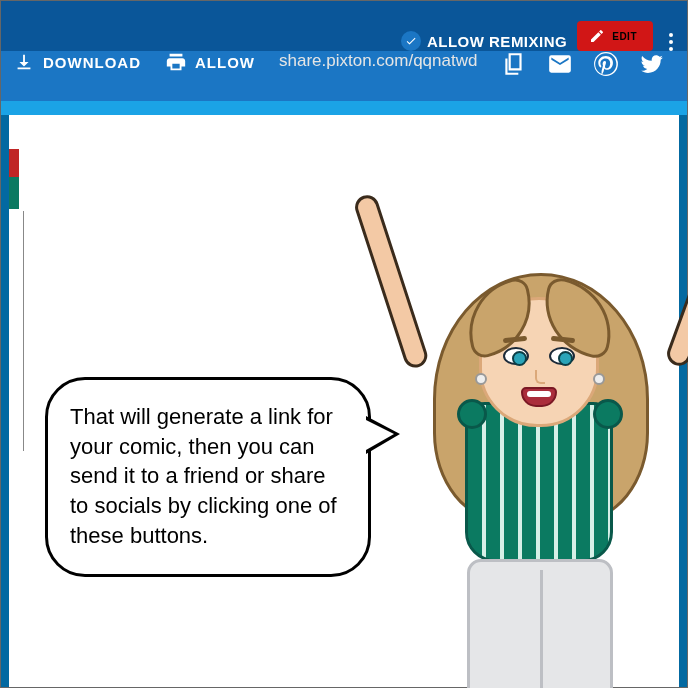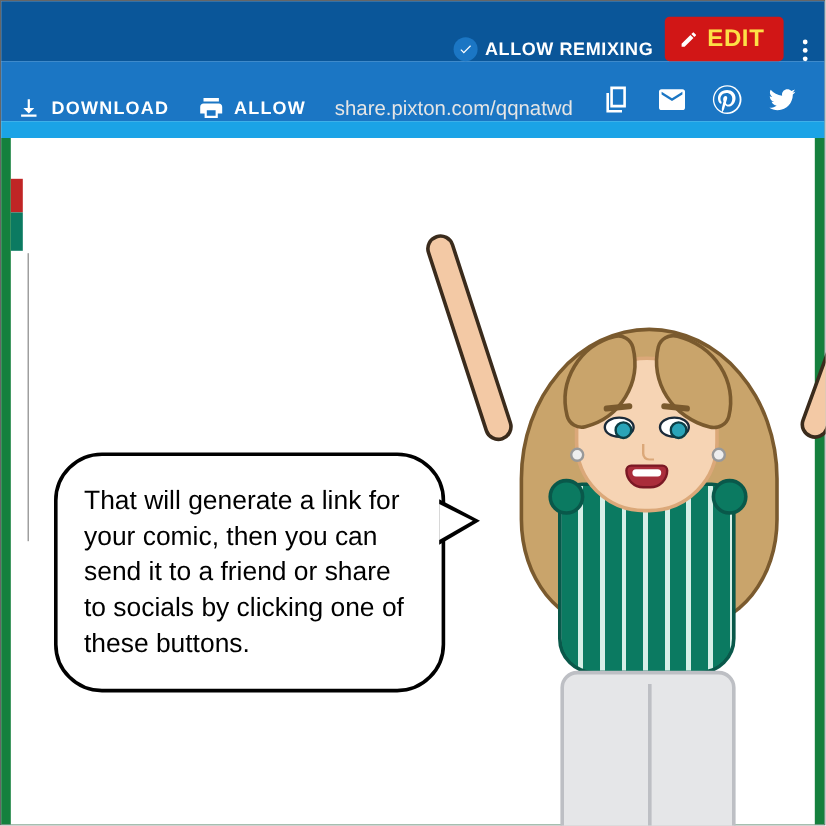--- a/index.html
+++ b/index.html
@@ -2,33 +2,33 @@
 <html><head>
 <meta charset="utf-8">
 <style>
   * { margin: 0; padding: 0; box-sizing: border-box; }
   body { width: 688px; height: 688px; font-family: Arial, Helvetica, sans-serif; overflow: hidden; background: #fff; }
   .frame { border: 1px solid #666; width: 688px; height: 688px; position: relative; }
   .top-bar { height: 50px; background: #0a5699; display: flex; align-items: flex-end; justify-content: flex-end; padding: 0 8px; gap: 10px; }
   .allow { display: flex; align-items: center; gap: 6px; color: #fff; font-weight: 700; font-size: 15px; letter-spacing: .5px; }
   .check-badge { width: 20px; height: 20px; border-radius: 50%; background: #1b76c4; display: flex; align-items: center; justify-content: center; }
   .check-badge svg { width: 12px; height: 12px; }
-  .edit-btn { background: #d11616; color: #fde047; font-weight: 700; font-size: 20px; letter-spacing: .5px; border: none; border-radius: 4px; padding: 7px 16px 7px 12px; display: flex; align-items: center; gap: 7px; cursor: pointer; }
+  .edit-btn { background: #d11616; color: #000000; font-weight: 700; font-size: 10px; letter-spacing: .5px; border: none; border-radius: 4px; padding: 7px 16px 7px 12px; display: flex; align-items: center; gap: 7px; cursor: pointer; }
   .edit-btn svg { width: 16px; height: 16px; }
   .more-dots { display: flex; flex-direction: column; gap: 3px; padding: 0 6px; cursor: pointer; }
   .more-dots span { width: 4px; height: 4px; background: #fff; border-radius: 50%; }
-  .sub-bar { height: 50px; background: #1b76c4; display: flex; align-items: flex-end; padding: 0 12px; gap: 24px; color: #fff; }
+  .sub-bar { height: 50px; background: #1b76c4; display: flex; align-items: flex-start; padding: 0 12px; gap: 24px; color: #fff; }
   .tb-item { display: flex; align-items: center; gap: 8px; color: #fff; font-weight: 700; font-size: 15px; letter-spacing: 1px; cursor: pointer; }
   .tb-item svg { width: 22px; height: 22px; fill: #fff; }
   .share-link { color: #e5e5e5; font-size: 17px; font-weight: 400; }
   .icon-row { display: flex; align-items: center; gap: 20px; margin-left: auto; }
   .icon-btn { cursor: pointer; }
   .icon-btn svg { width: 26px; height: 26px; fill: #fff; }
   .canvas-band { height: 14px; background: #1ba3e6; }
-  .canvas-area { position: relative; height: calc(100% - 114px); background: #15803d; }
+  .canvas-area { position: relative; height: calc(100% - 114px); background: #0369a1; }
   .stage { position: absolute; left: 8px; right: 8px; top: 0; bottom: 0; background: #fff; }
   .left-notch-red { position: absolute; left: 0; top: 34px; width: 10px; height: 28px; background: #c02525; }
   .left-notch-green { position: absolute; left: 0; top: 62px; width: 10px; height: 32px; background: #0b7a61; }
   .left-line { position: absolute; left: 14px; top: 96px; width: 1px; height: 240px; background: #888; }
   
   .bubble { position: absolute; left: 36px; top: 262px; width: 326px; padding: 22px 22px 24px 22px; background: #fff; border: 3px solid #000; border-radius: 40px; font-size: 22px; line-height: 1.35; }
   .bubble::after { content: ""; position: absolute; right: -26px; top: 40px; width: 0; height: 0; border-top: 14px solid transparent; border-bottom: 16px solid transparent; border-left: 28px solid #fff; }
   .bubble::before { content: ""; position: absolute; right: -32px; top: 36px; width: 0; height: 0; border-top: 18px solid transparent; border-bottom: 20px solid transparent; border-left: 34px solid #000; }
   
   .character { position: absolute; left: 400px; bottom: 0; width: 280px; height: 500px; }

